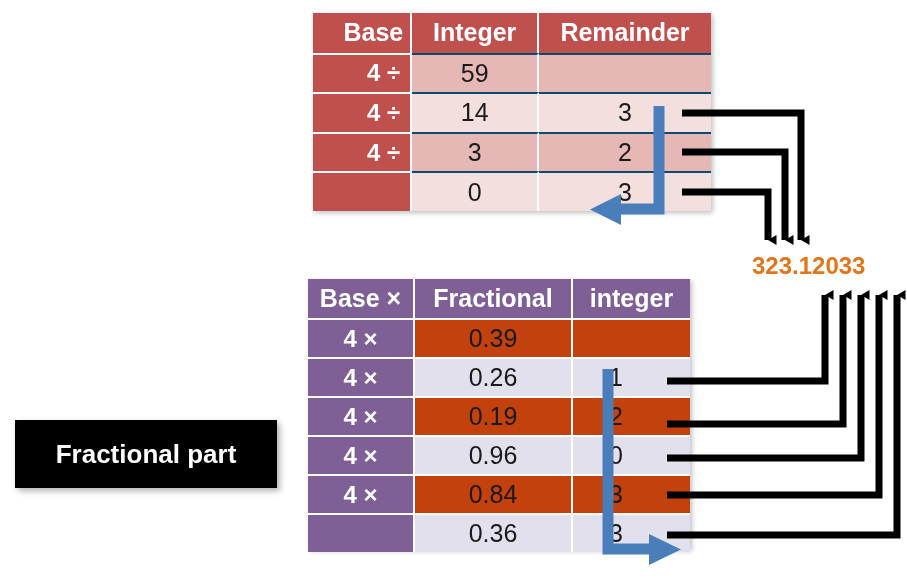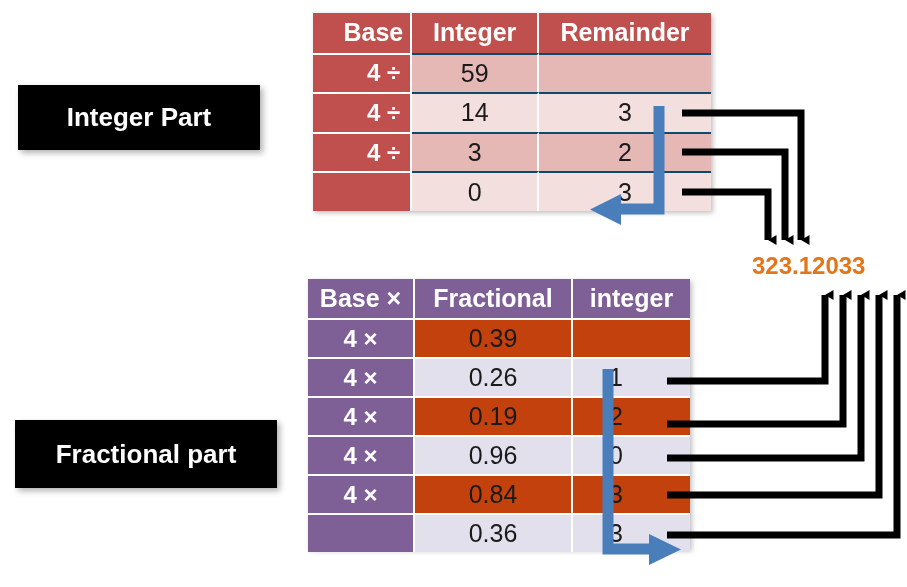--- a/index.html
+++ b/index.html
@@ -61,23 +61,20 @@
 
   
   .overlay{position:absolute;left:0;top:0;width:907px;height:587px;
            pointer-events:none;}
 </style>
 </head>
 <body>
 
 <div class="canvas">
 
-  <div class="blackbox" id="lbl-int">
-    <span>Integer Part</span>
-  </div>
 
   <div class="blackbox" id="lbl-frac">
     <span>Fractional part</span>
   </div>
 
   <div class="tbl" id="tbl-int">
 
     <div class="trow hdr">
       <div class="tcell c1">Base ÷</div>
       <div class="tcell c2">Integer</div>

